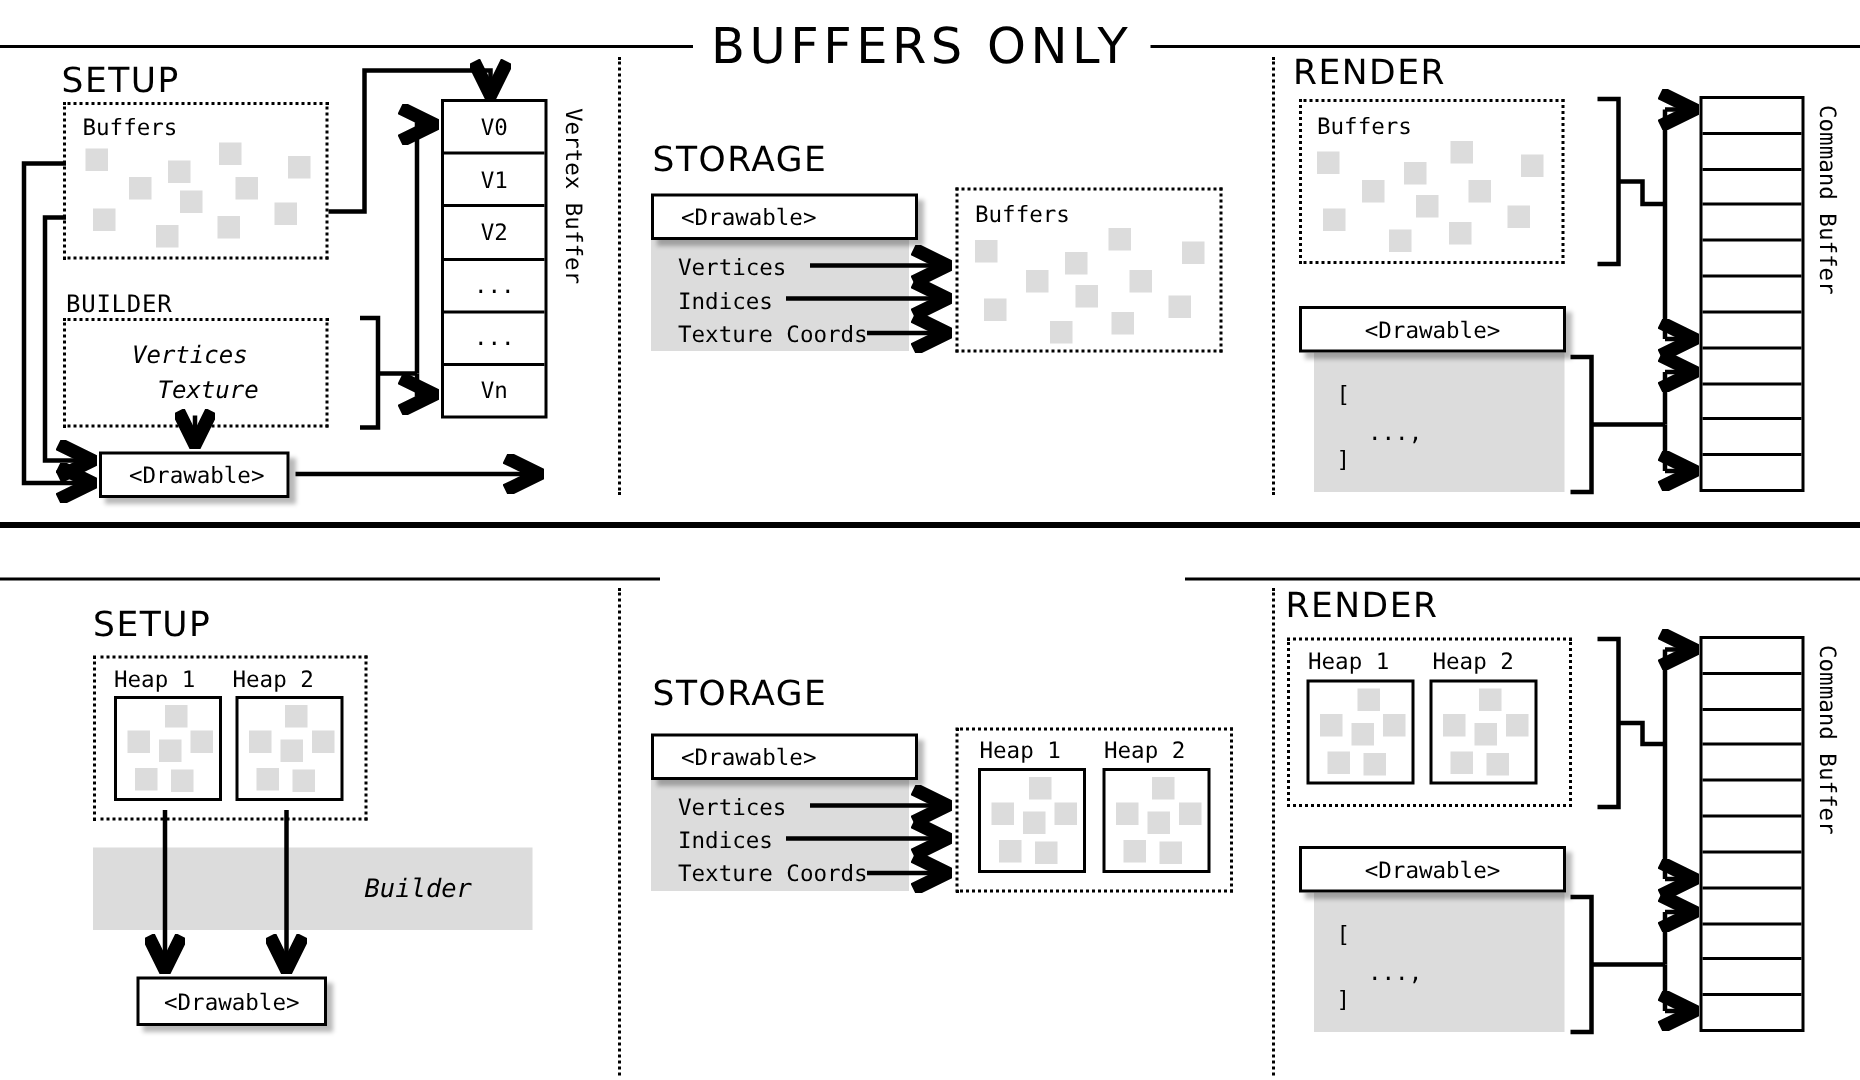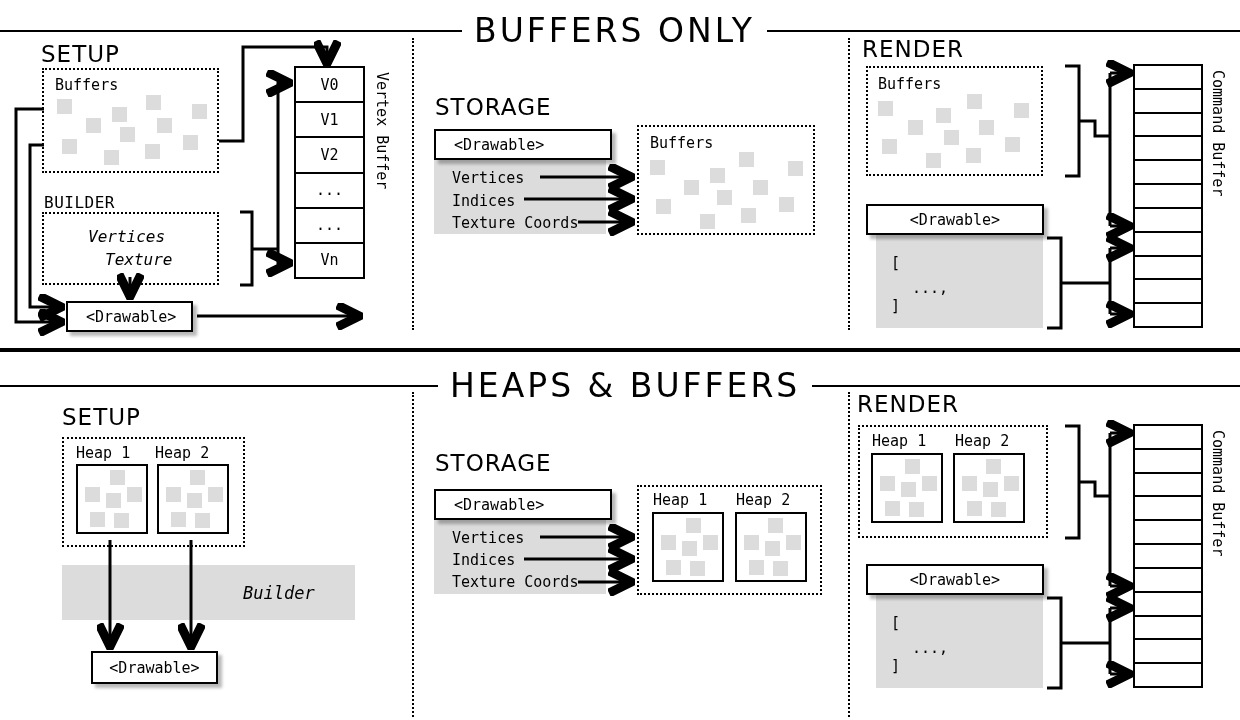--- a/index.html
+++ b/index.html
@@ -190,21 +190,20 @@
     <div class="r"></div>
     <div class="r"></div>
     <div class="r"></div>
   </div>
   <div class="vlabel" style="left:1225px;top:70px;">Command Buffer</div>
 
   <div class="thickrule" style="top:348px;"></div>
 
   <div class="hrule" style="left:0;top:385px;width:440px;"></div>
   <div class="hrule" style="left:790px;top:385px;width:450px;"></div>
-  <div class="paneltitle" style="left:438px;top:369px;">HEAPS &amp; BUFFERS</div>
 
   <div class="vdot" style="left:412px;top:392px;height:325px;"></div>
   <div class="vdot" style="left:848px;top:392px;height:325px;"></div>
 
   <div class="sectionhead" style="left:62px;top:406px;">SETUP</div>
 
   <div class="dotbox" style="left:62px;top:437px;width:183px;height:110px;"></div>
   <div class="dotlabel" style="left:76px;top:446px;">Heap 1</div>
   <div class="dotlabel" style="left:155px;top:446px;">Heap 2</div>
   <div class="solidbox" style="left:76px;top:464px;width:72px;height:70px;"></div>

